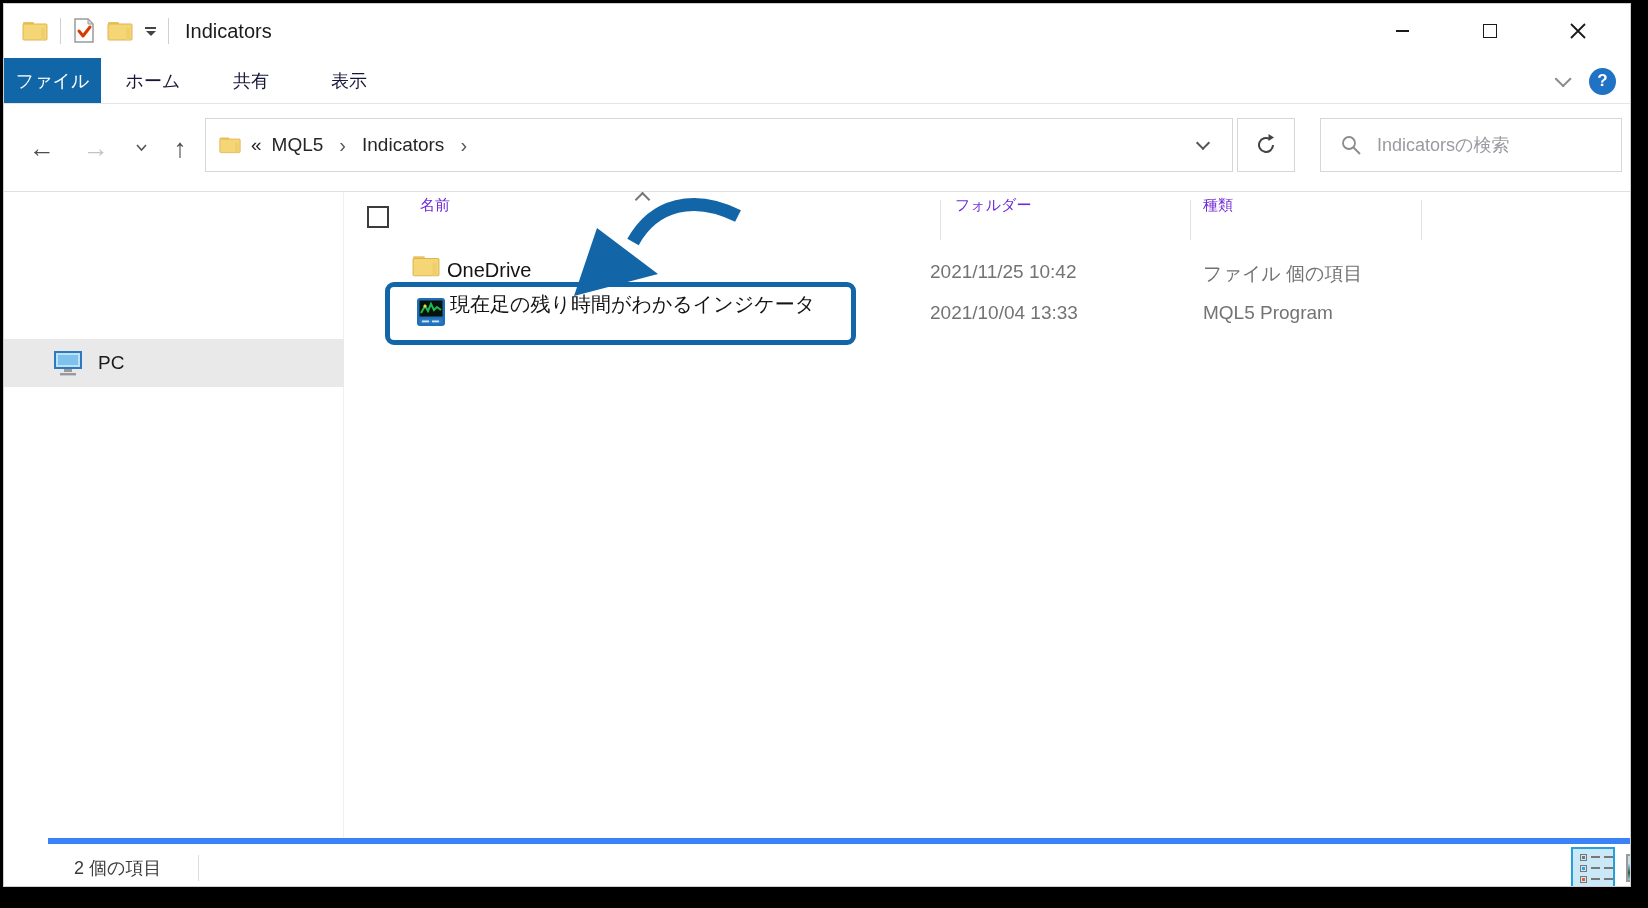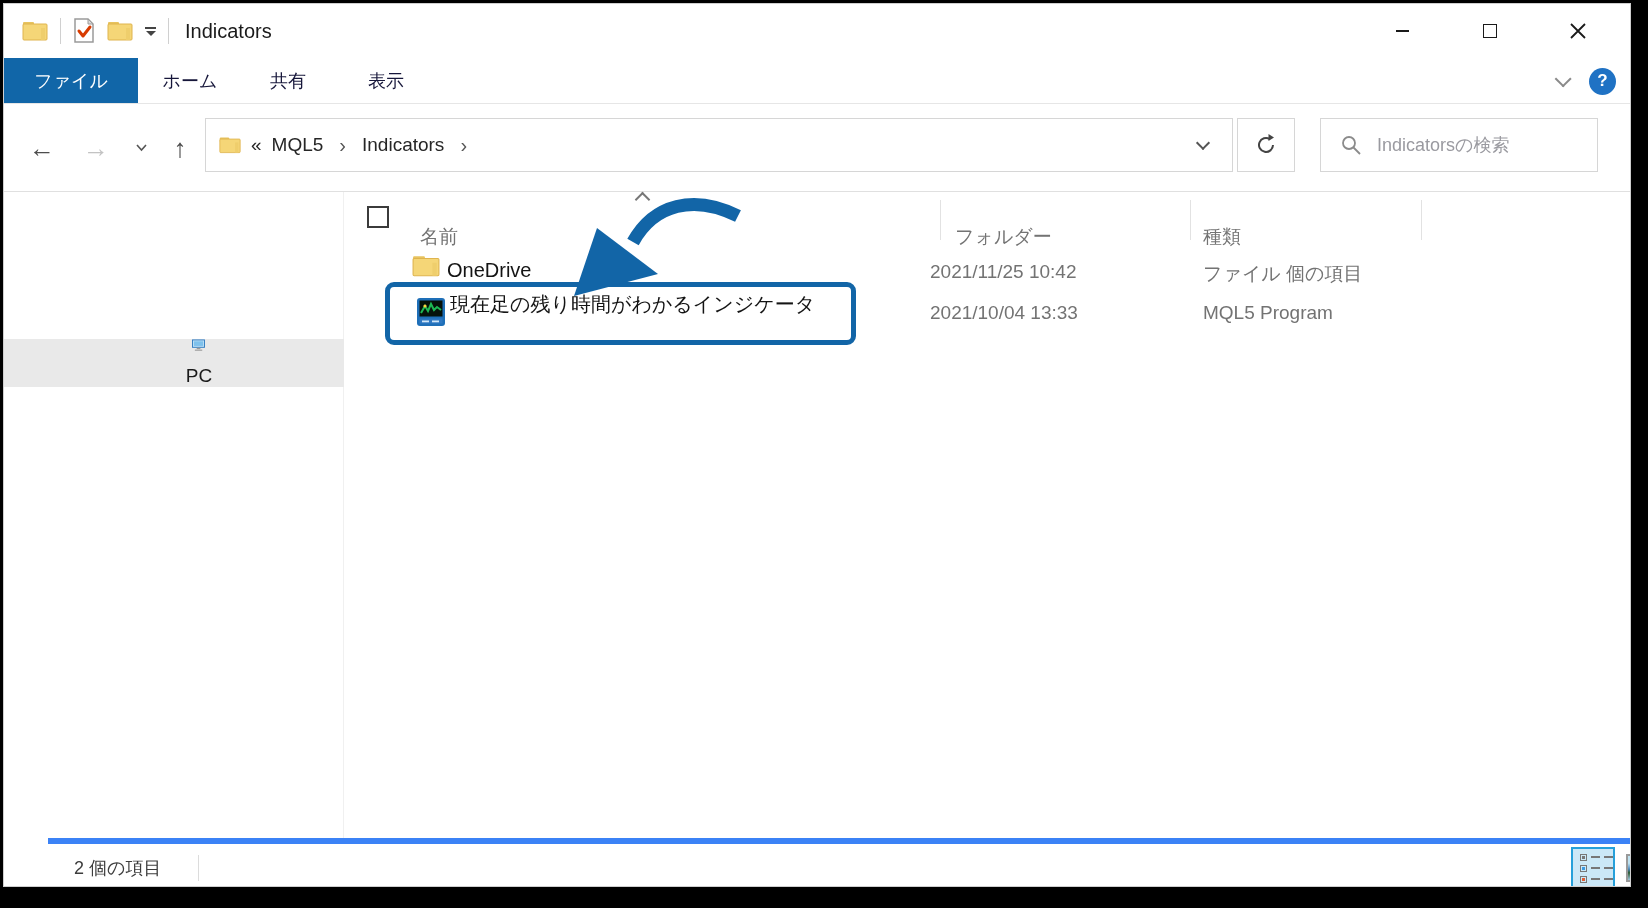--- a/index.html
+++ b/index.html
@@ -16,45 +16,45 @@
   .qat-dd { display:flex; flex-direction:column; align-items:center; gap:2px; cursor:default; }
   .qat-dd .bar { width:11px; height:2px; background:#444; }
   .qat-dd .tri { width:0; height:0; border-left:5px solid transparent; border-right:5px solid transparent; border-top:5px solid #444; }
   .win-controls { position:absolute; right:8px; top:0; height:54px; display:flex; }
   .win-btn { width:88px; height:54px; display:flex; align-items:center; justify-content:center; }
   .min-glyph { width:13px; height:2px; background:#1a1a1a; }
   .max-glyph { width:14px; height:14px; border:1.6px solid #1a1a1a; }
   
   .tabsrow { position:absolute; left:0; top:54px; width:100%; height:46px; background:#fff; border-bottom:1px solid #e6e6e6; display:flex; align-items:stretch; }
   .tab { display:flex; align-items:center; justify-content:center; font-size:18px; color:#16163a; }
-  .tab-file { width:134px; background:#1166a8; color:#fff; }
+  .tab-file { width:97px; background:#1166a8; color:#fff; }
   .tab-plain { width:92px; margin-left:6px; }
   .tab-plain:first-of-type { margin-left:18px; }
   .ribbon-right { position:absolute; right:14px; top:54px; height:46px; display:flex; align-items:center; gap:22px; }
   .collapse-chev { width:12px; height:12px; border-right:2px solid #8a8a8a; border-bottom:2px solid #8a8a8a; transform:rotate(45deg) translateY(-3px); }
   .help-circle { width:27px; height:27px; border-radius:50%; background:#1f72c4; color:#fff; font-size:17px; font-weight:bold; display:flex; align-items:center; justify-content:center; }
   
   .navbar { position:absolute; left:0; top:100px; width:100%; height:88px; background:#fff; border-bottom:1px solid #e0e0e0; }
   .nav-glyph { position:absolute; top:0; height:88px; display:flex; align-items:center; justify-content:center; font-size:26px; color:#4d4d4d; }
   .addrbox, .refreshbox, .searchbox { position:absolute; top:14px; height:54px; border:1px solid #d6d6d6; background:#fff; display:flex; align-items:center; }
   .addrbox { left:201px; width:1028px; padding-left:13px; gap:10px; }
   .crumb { font-size:19px; color:#262626; }
   .crumb-sep { font-size:20px; color:#555; padding:0 6px; }
   .addr-chev { position:absolute; right:24px; width:10px; height:10px; border-right:2px solid #555; border-bottom:2px solid #555; transform:rotate(45deg); margin-top:-4px; }
   .refreshbox { left:1233px; width:58px; justify-content:center; }
-  .searchbox { left:1316px; width:278px; padding-left:20px; gap:16px; }
+  .searchbox { left:1316px; width:302px; padding-left:20px; gap:16px; }
   .searchbox input { border:none; outline:none; font-size:18px; color:#444; width:200px; font-family:inherit; }
   .searchbox input::placeholder { color:#9a9aa0; }
   
   .body { position:absolute; left:0; top:188px; width:100%; height:646px; background:#fff; }
   .sidebar { position:absolute; left:0; top:0; width:340px; height:100%; border-right:1px solid #f0f0f0; }
   .side-item { position:absolute; left:0; width:340px; height:48px; display:flex; align-items:center; gap:14px; padding-left:50px; font-size:19px; color:#1a1a1a; }
-  .side-item.selected { background:#e9e9e9;flex-direction:column; }
+  .side-item.selected { background:#e9e9e9; }
   .filelist { position:absolute; left:351px; top:0; right:0; height:100%; }
-  .col-head { position:absolute; font-size:19px; color:#737373; top:32px; }
+  .col-head { position:absolute; font-size:15px; color:#6d28d9; top:4px; }
   .head-sep { position:absolute; top:8px; width:1px; height:40px; background:#e2e2e2; }
   .checkbox { position:absolute; left:12px; top:14px; width:22px; height:22px; border:2px solid #3b3b3b; background:#fff; }
   .sort-chev { position:absolute; left:282px; top:2px; width:11px; height:11px; border-left:2px solid #777; border-top:2px solid #777; transform:rotate(45deg); }
   .frow-text { position:absolute; font-size:20px; color:#141414; white-space:nowrap; }
   .fcell { position:absolute; font-size:19px; color:#737373; white-space:nowrap; }
   .anno-box { position:absolute; left:30px; top:90px; width:471px; height:63px; border:5px solid #1265a7; border-radius:9px; }
   
   .statusbar { position:absolute; left:0; top:834px; width:100%; height:48px; background:#fff; border-top:6px solid #3b82f6;margin-left:44px; }
   .status-text { position:absolute; left:26px; top:0; height:48px; display:flex; align-items:center; font-size:18px; color:#3c3c3c; }
   .status-sep { position:absolute; left:150px; top:11px; width:1px; height:26px; background:#dcdcdc; }

